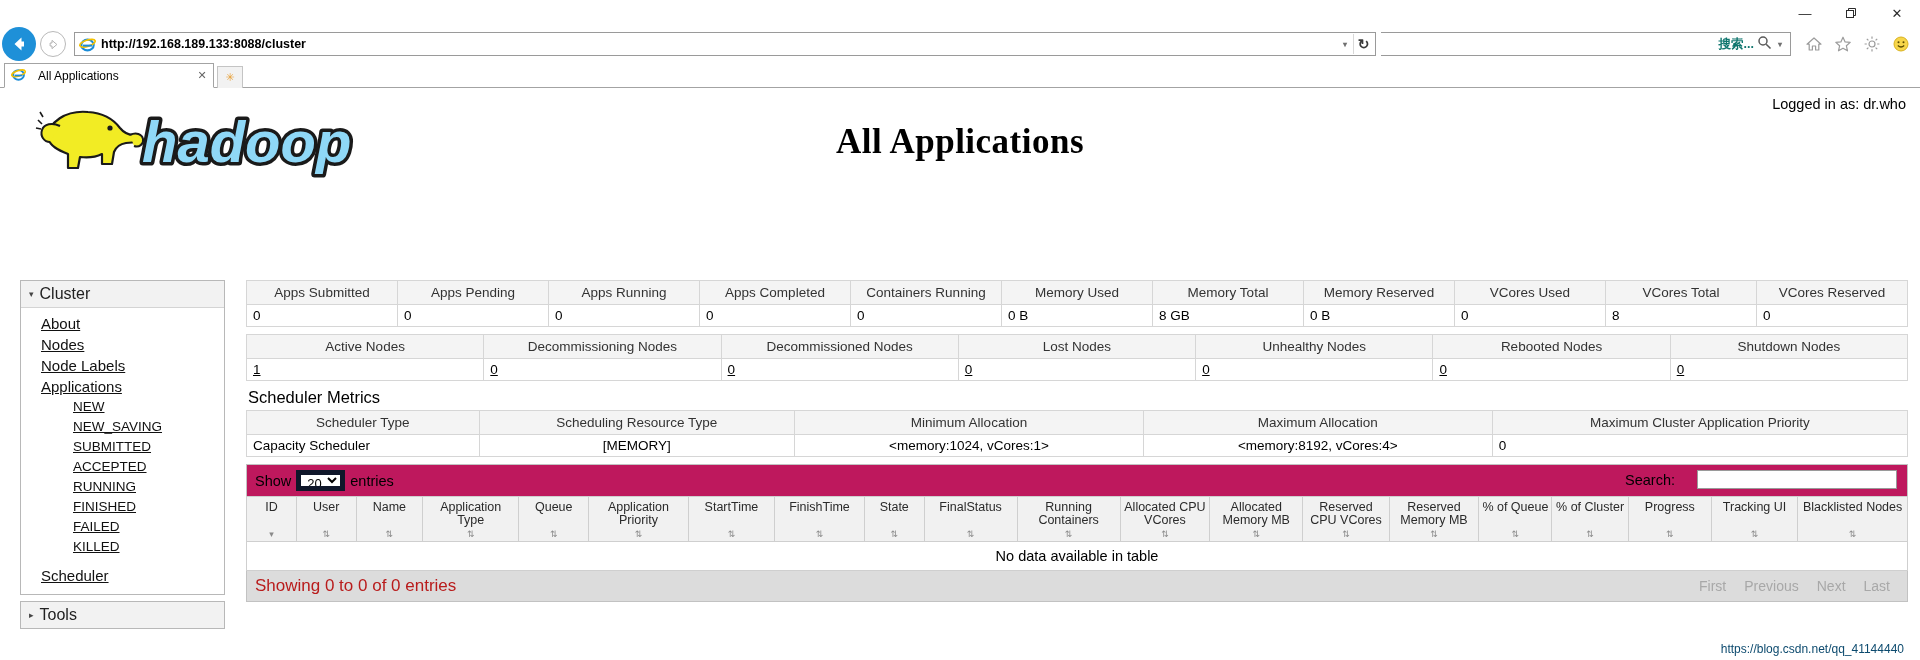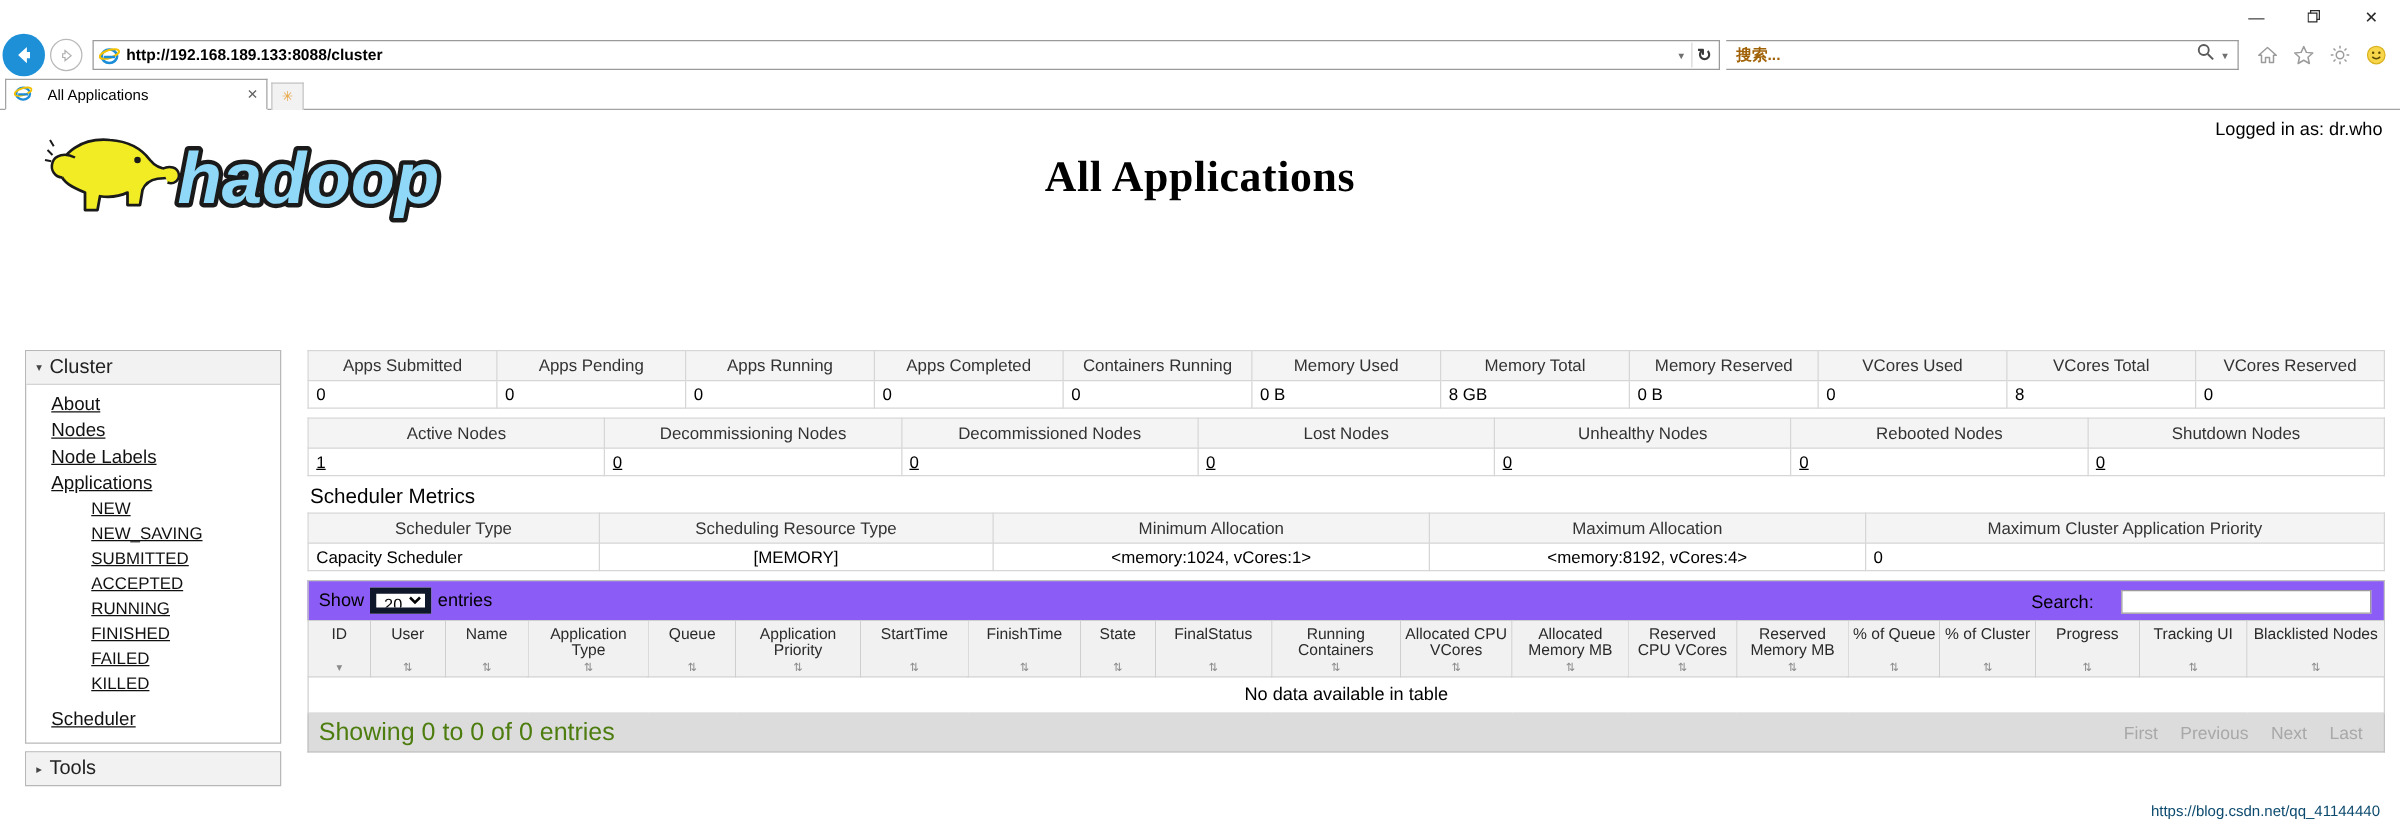--- a/index.html
+++ b/index.html
@@ -105,21 +105,22 @@
     border-left: none;
     background: #fff;
     display: flex;
     align-items: center;
     padding: 0 4px 0 8px;
     margin-left: 3px;
   }
   .search-ph {
     flex: 1 1 auto;
     font-size: 12.5px;
-    color: #a16207;
+    color: #0f766e;
+    text-align: right;
   }
   .search-mag { flex: 0 0 20px; text-align: center; color: #5a5a5a; }
   .search-caret { flex: 0 0 12px; text-align: center; color: #707070; font-size: 8px; }
   .tool-icons { display: flex; align-items: center; gap: 3px; margin-left: 8px; }
   .tool-ico {
     width: 26px; height: 26px;
     display: flex; align-items: center; justify-content: center;
   }
 
   .tabstrip {
@@ -265,25 +266,25 @@
     color: #000;
     padding: 3px 6px;
     text-align: left;
     height: 22px;
   }
   td.link-cell u { text-decoration: underline; }
 
   
   .dtwrap { margin-top: 2px; }
   .dt-top {
-    background: #8b5cf6;
+    background: #be185d;
     border: 1px solid #c2c2c2;
     border-bottom: none;
     display: flex;
-    align-items: flex-end;
+    align-items: flex-start;
     justify-content: space-between;
     padding: 5px 10px 5px 8px;
     height: 32px;
   }
   .dt-length { font-size: 14.5px; color: #000; display: flex; align-items: center; gap: 5px; }
   .dt-select {
     font-size: 13px;
     font-family: "Liberation Sans", sans-serif;
     border: 5px solid #0f172a;
     background: #fff;
@@ -337,21 +338,21 @@
   .dt-bottom {
     background: #dcdcdc;
     border: 1px solid #c2c2c2;
     border-top: none;
     display: flex;
     align-items: center;
     justify-content: space-between;
     padding: 6px 8px;
     height: 31px;
   }
-  .dt-info { font-size: 20px; color: #4d7c0f; }
+  .dt-info { font-size: 17px; color: #b91c1c; }
   .dt-paginate { display: flex; gap: 0; }
   .pg {
     font-size: 14px;
     color: #a8a8a8;
     padding: 0 9px;
   }
   .watermark {
     position: absolute;
     right: 16px; bottom: 4px;
     font-size: 12px;

